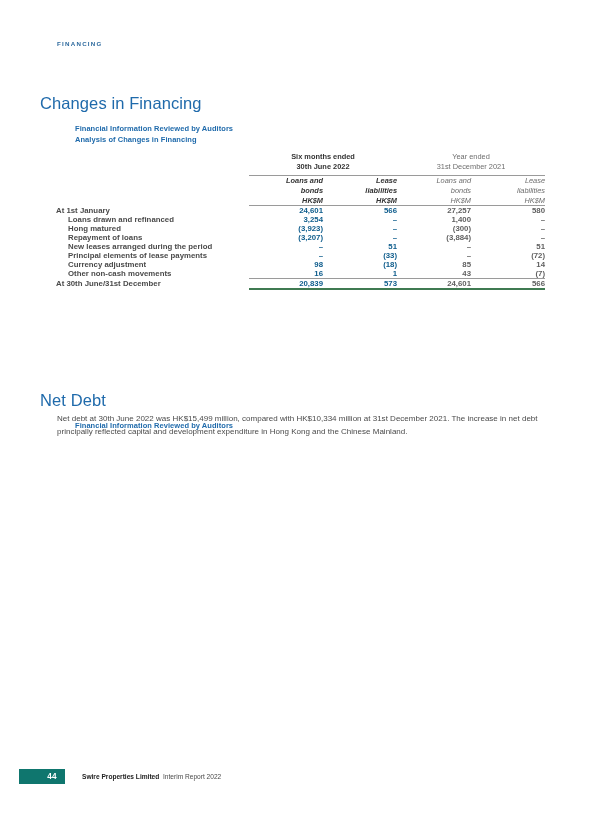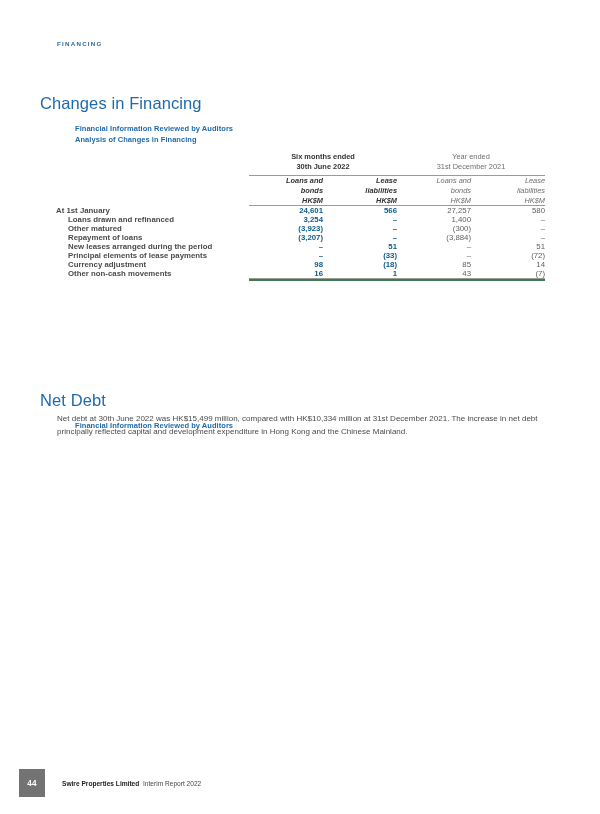--- a/index.html
+++ b/index.html
@@ -142,21 +142,21 @@
   .row-label.indent { padding-left: 12px; }
   .row-label.total  { color: #4a4a4a; }
 
   .cell {
     text-align: right;
     font-size: 7.8px;
     padding: 3.1px 0 3.1px 0;
     white-space: nowrap;
   }
   .cell.cur { color: #0d5c8c; font-weight: bold; }
-  .cell.pri { color: #5f5f5f; font-weight: normal; margin-top: 36px; }
+  .cell.pri { color: #5f5f5f; font-weight: bold; margin-top: 36px; }
 
   
   tr.subtotal-rule td { height: 1px; padding: 0; }
   tr.subtotal-rule .rule-line { background: #9a9a9a; }
 
   
   tr.green-rule td { height: 2px; padding: 0; }
   .green-line {
     height: 1.9px;
     background: #3f7a51;
@@ -167,29 +167,30 @@
   
   .footer {
     position: absolute;
     left: 19px;
     top: 769px;
     display: flex;
     align-items: center;
   }
   .page-badge {
     width: 26px;
-    height: 28px;
-    background: #737373;
+    height: 15px;
+    background: #0f766e;
     color: #ffffff;
     font-size: 8.2px;
     font-weight: bold;
     display: flex;
     align-items: center;
     justify-content: center;
     letter-spacing: 0.2px;
+    padding-left: 20px;
   }
   .footer-text {
     margin-left: 17px;
     font-size: 6.6px;
     color: #3a3a3a;
     white-space: nowrap;
   }
   .footer-text .co {
     font-weight: bold;
     color: #222222;
@@ -269,21 +270,21 @@
 
       <tr>
         <td class="row-label indent">Loans drawn and refinanced</td>
         <td class="cell cur">3,254</td>
         <td class="cell cur">–</td>
         <td class="cell pri">1,400</td>
         <td class="cell pri">–</td>
       </tr>
 
       <tr>
-        <td class="row-label indent">Other matured</td>
+        <td class="row-label indent">Hong matured</td>
         <td class="cell cur">(3,923)</td>
         <td class="cell cur">–</td>
         <td class="cell pri">(300)</td>
         <td class="cell pri">–</td>
       </tr>
 
       <tr>
         <td class="row-label indent">Repayment of loans</td>
         <td class="cell cur">(3,207)</td>
         <td class="cell cur">–</td>
@@ -323,20 +324,27 @@
         <td class="cell pri">(7)</td>
       </tr>
 
       <tr class="subtotal-rule">
         <td></td>
         <td colspan="4">
             <div class="rule-line"></div>
           </td>
       </tr>
 
+      <tr>
+        <td class="row-label total">At 30th June/31st December</td>
+        <td class="cell cur">20,839</td>
+        <td class="cell cur">573</td>
+        <td class="cell pri">24,601</td>
+        <td class="cell pri">566</td>
+      </tr>
 
       <tr class="green-rule">
         <td></td>
         <td colspan="4">
             <div class="green-line"></div>
           </td>
       </tr>
 
     </tbody>
   </table>

